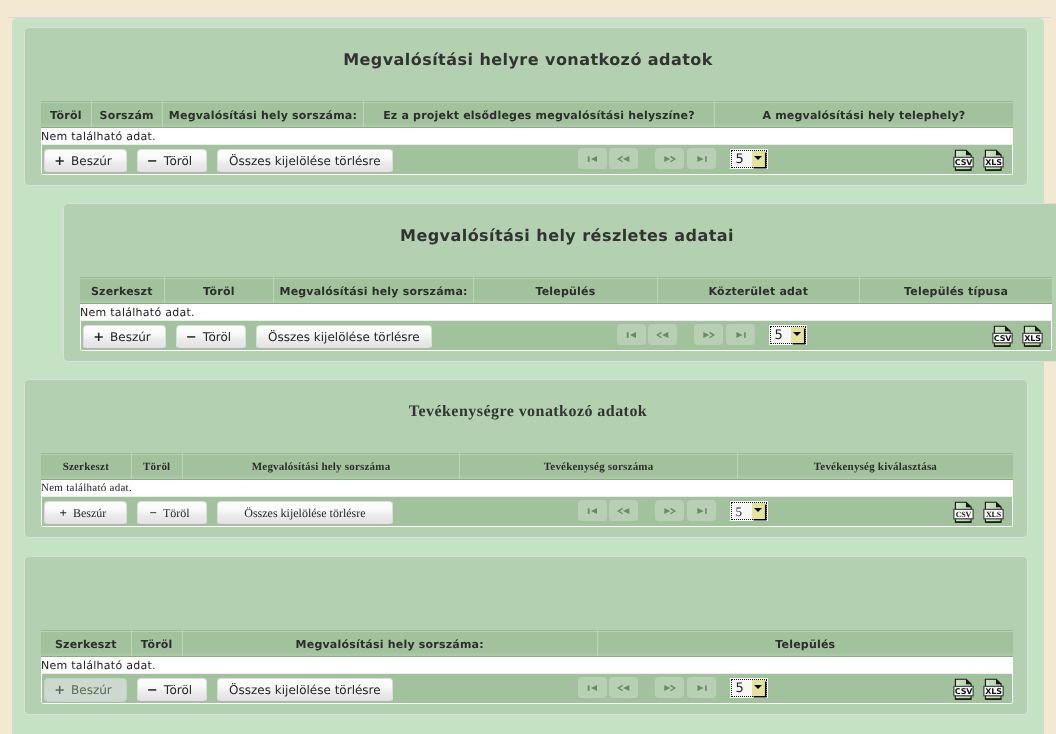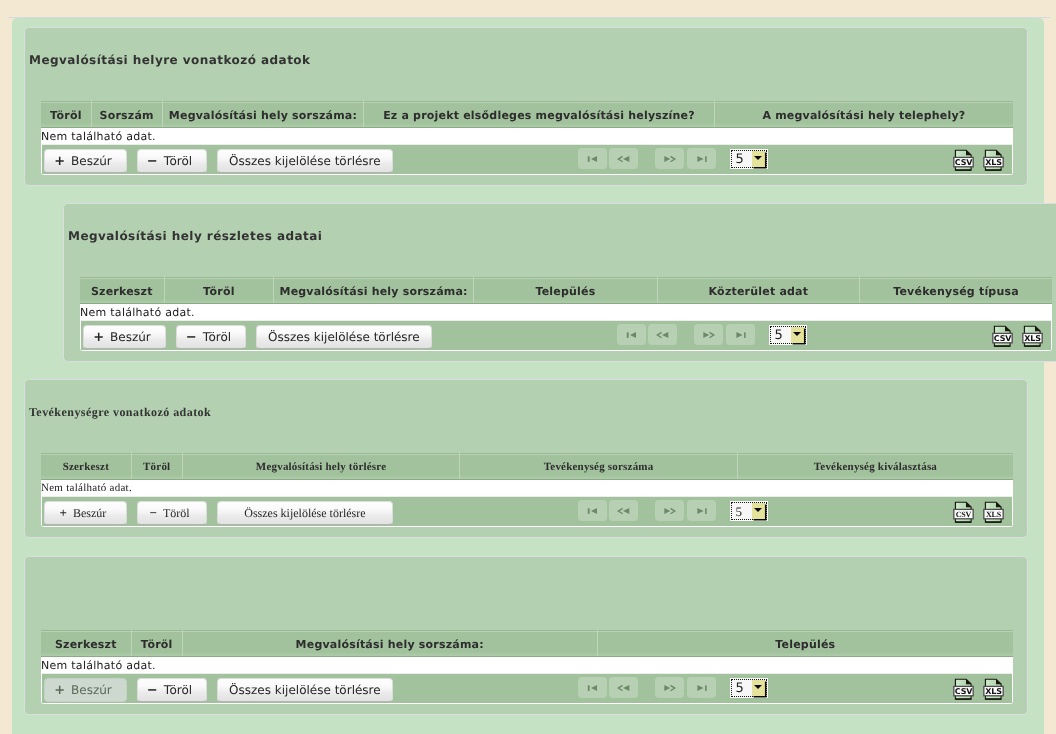--- a/index.html
+++ b/index.html
@@ -10,22 +10,22 @@
     font-family:"DejaVu Sans", sans-serif;
     font-size:12px;
     -webkit-font-smoothing:antialiased;
     text-rendering:geometricPrecision;
   }
   .page-bg{position:absolute;left:11.5px;top:17.8px;width:1032.5px;height:716.2px;background:#c6e2c5;border-radius:5px 5px 0 0;}
   .top-rule{position:absolute;left:7.5px;top:16.6px;width:1042.5px;height:1.2px;background:#d6d8de;}
 
   .section{position:absolute;left:24px;width:1004px;height:159px;
     background:#b3d1b0;border:1px solid #dcdde0;border-radius:5px;box-sizing:border-box;}
-  .sec-title{position:absolute;left:4px;right:0;top:25px;
-    font-size:12px;font-weight:bold;color:#333;letter-spacing:0.45px;line-height:14px;}
+  .sec-title{position:absolute;left:4px;right:0;top:25px;text-align:center;
+    font-size:16px;font-weight:bold;color:#333;letter-spacing:0.45px;line-height:14px;}
 
   .tablebox{position:absolute;left:16px;top:73px;width:972px;height:74px;
     border:1px solid #ffffff;border-top:0;border-radius:0 0 3px 3px;box-sizing:border-box;
     background:#b3d1b0;}
   .tbl-head-wrap{position:absolute;left:-1px;top:0;width:972px;}
 
   table.grid{border-collapse:collapse;width:100%;table-layout:fixed;border:0;}
   table.grid th{
     background:linear-gradient(to bottom,#a2c29d 0%,#a2c29d 82%,#a9c8a4 93%,#b0cdab 100%);
     border-right:1px solid #bdd6b8;
@@ -175,21 +175,21 @@
               <col style="width:202px">
               <col style="width:192px">
             </colgroup>
             <thead>
               <tr>
                 <th>Szerkeszt</th>
                 <th>Töröl</th>
                 <th>Megvalósítási hely sorszáma:</th>
                 <th>Település</th>
                 <th>Közterület adat</th>
-                <th>Tevékenység típusa</th>
+                <th>Település típusa</th>
               </tr>
             </thead>
           </table>
         </div>
         <div class="nodata">Nem található adat.</div>
         <div class="footbar">
           <div class="btn has-sign" style="left:1.7px;width:83.6px"><span class="sign">+</span><span class="lbl">Beszúr</span></div>
           <div class="btn has-sign" style="left:94.7px;width:70.7px"><span class="sign">−</span><span class="lbl">Töröl</span></div>
           <div class="btn" style="left:175.2px;width:175.4px"><span class="lbl">Összes kijelölése törlésre</span></div>
           <div class="pgbtn" style="left:535.5px">
@@ -266,21 +266,21 @@
               <col style="width:90px">
               <col style="width:51px">
               <col style="width:277px">
               <col style="width:277px">
               <col style="width:275px">
             </colgroup>
             <thead>
               <tr>
                 <th>Szerkeszt</th>
                 <th>Töröl</th>
-                <th>Megvalósítási hely törlésre</th>
+                <th>Megvalósítási hely sorszáma</th>
                 <th>Tevékenység sorszáma</th>
                 <th>Tevékenység kiválasztása</th>
               </tr>
             </thead>
           </table>
         </div>
         <div class="nodata">Nem található adat.</div>
         <div class="footbar">
           <div class="btn has-sign" style="left:1.7px;width:83.6px"><span class="sign">+</span><span class="lbl">Beszúr</span></div>
           <div class="btn has-sign" style="left:94.7px;width:70.7px"><span class="sign">−</span><span class="lbl">Töröl</span></div>

